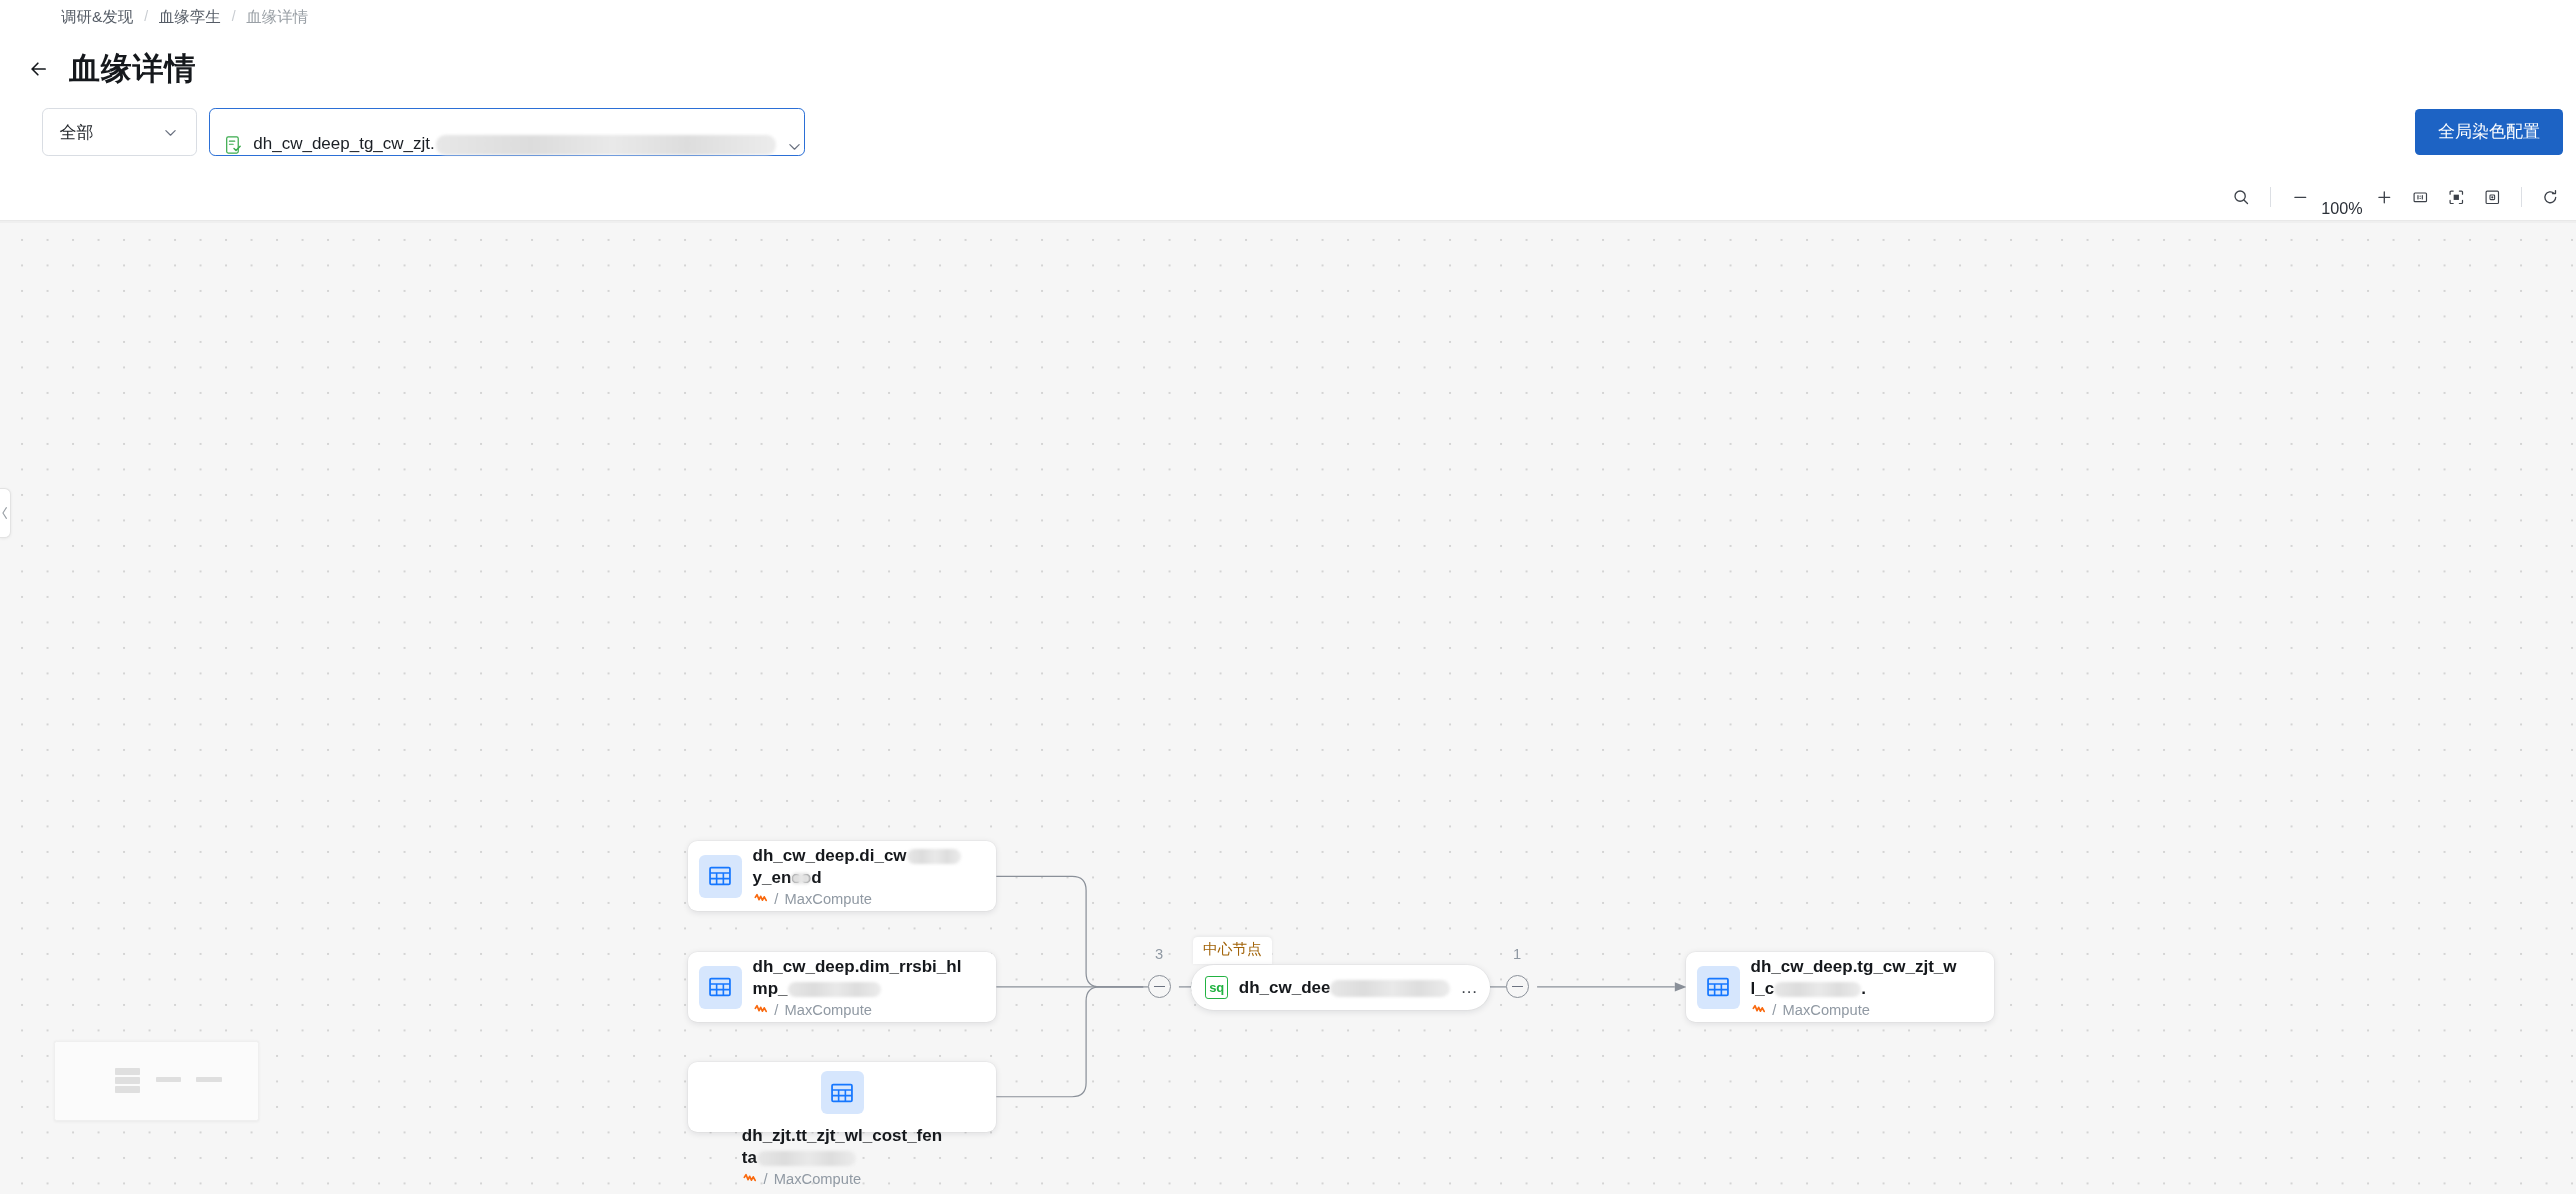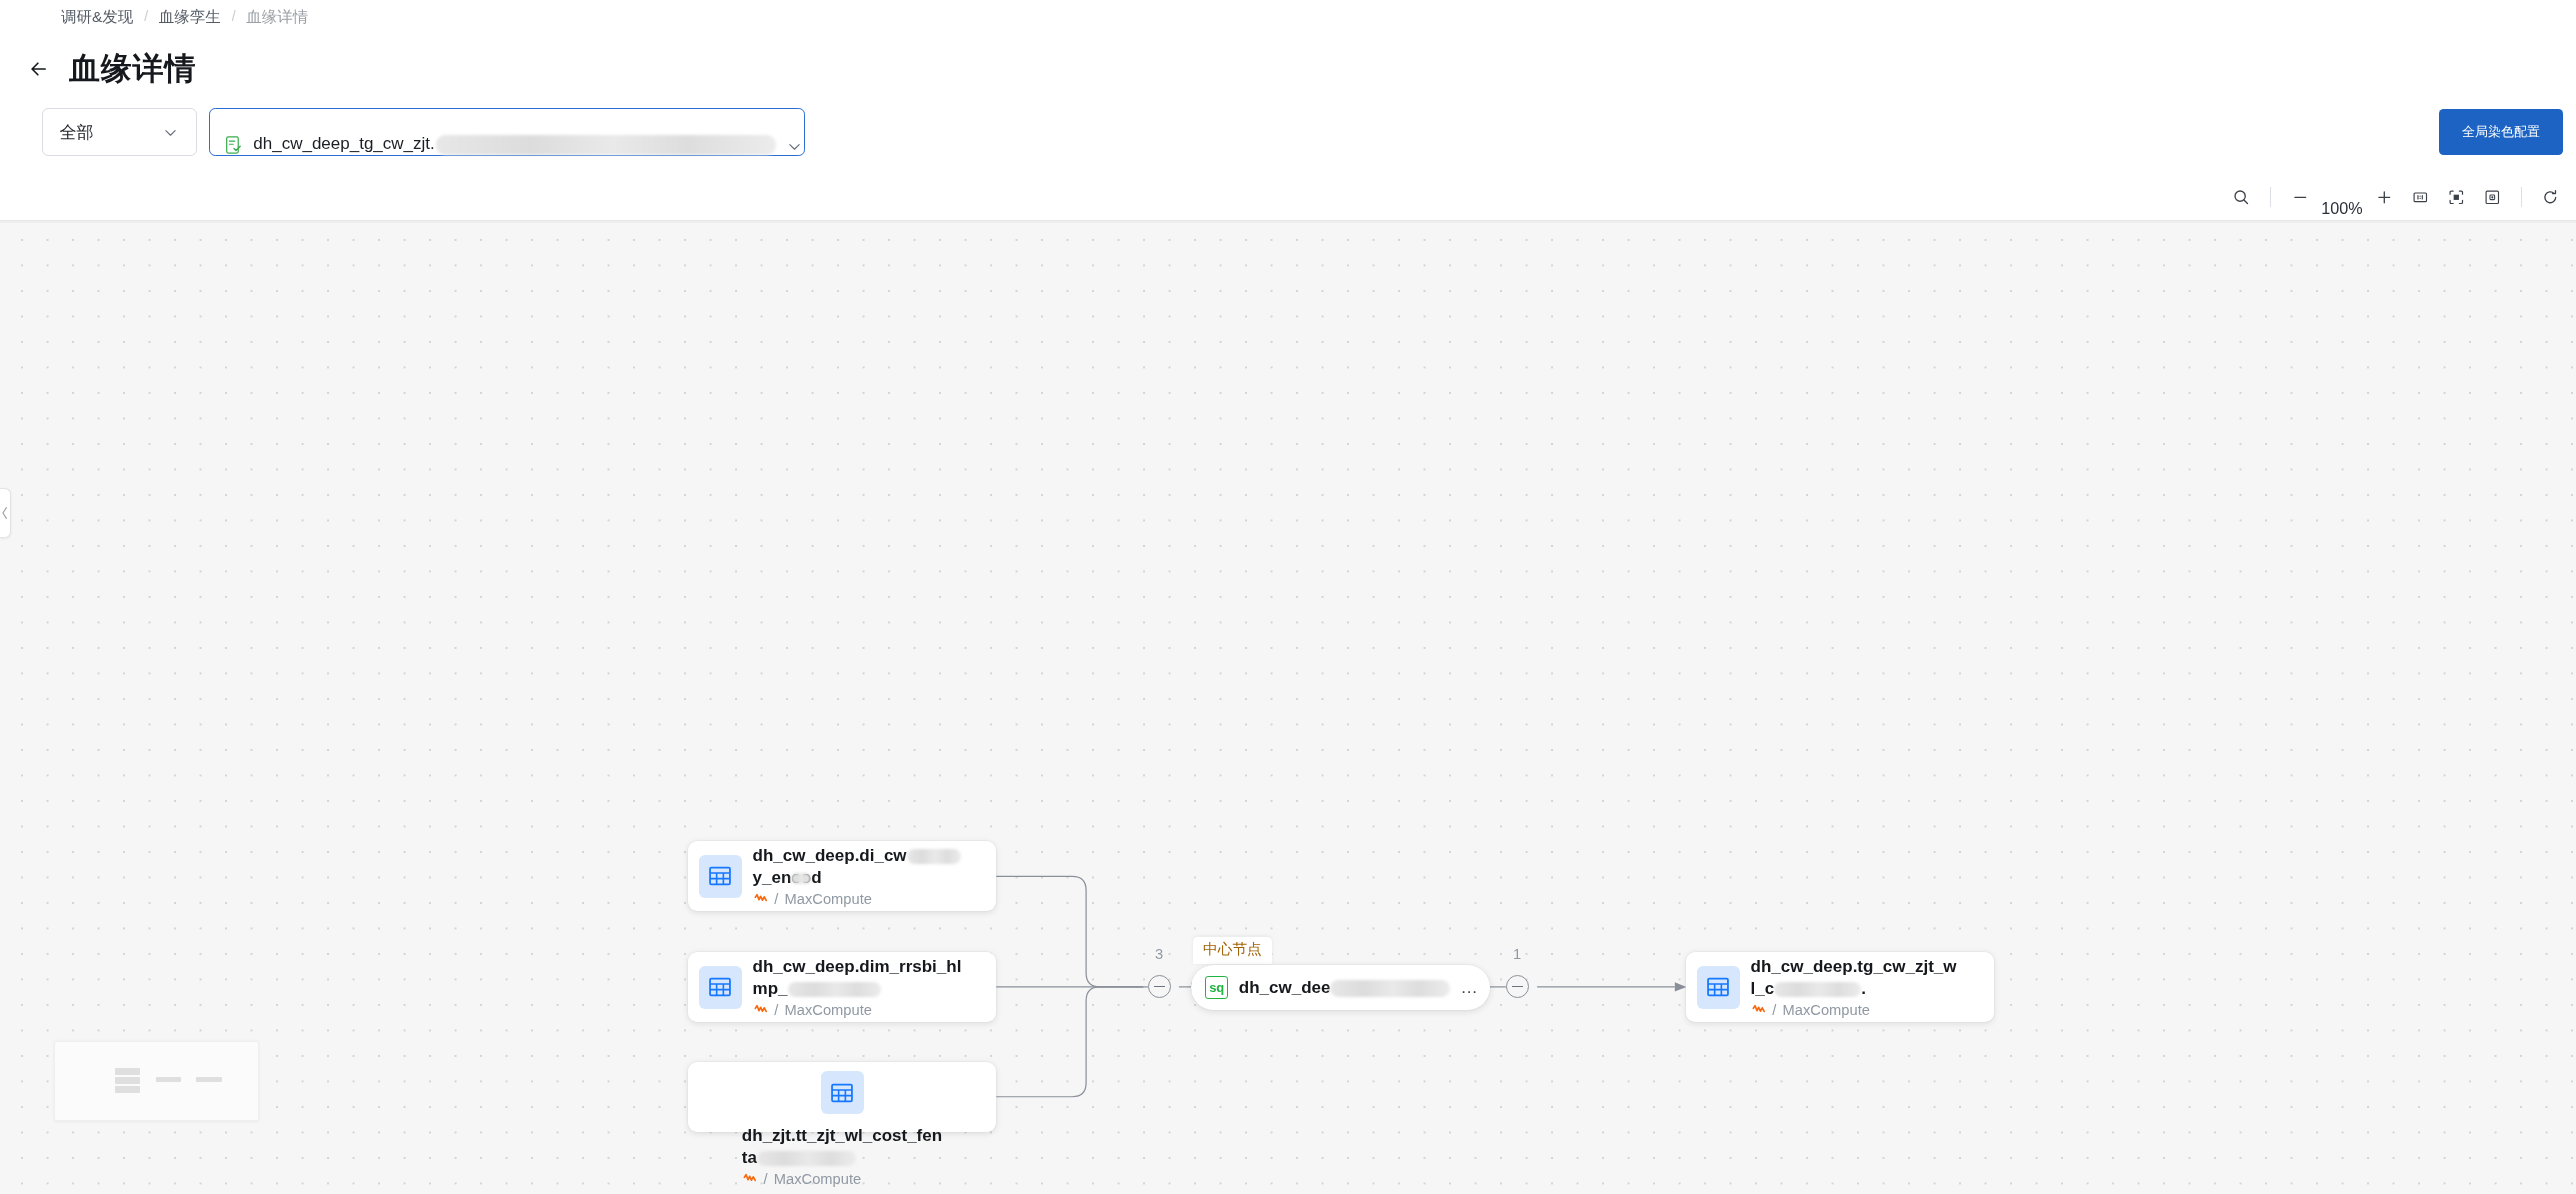--- a/index.html
+++ b/index.html
@@ -68,21 +68,21 @@
     display: inline-block; vertical-align: middle;
     background: linear-gradient(90deg,#e7e7e7 0%,#dcdcdc 28%,#e9e9e9 52%,#dddddd 74%,#ececec 100%);
     border-radius: 9.3px;
     filter: blur(1.7px);
   }
 
   .stain-btn {
     position: absolute; right: 29px; top: 0.8px;
     height: 46px; padding: 0 23px;
     background: #1d63c4; color: #fff; border: none; border-radius: 4.6px;
-    font-size: 13px; font-family: inherit; cursor: pointer;
+    font-size: 17px; font-family: inherit; cursor: pointer;
     display: flex; align-items: center; justify-content: center;
   }
 
   
   .canvas-toolbar {
     position: absolute; right: 7.7px; top: 172px;
     height: 50px; display: flex; align-items: center; gap: 0px;
   }
   .tb-btn {
     width: 36px; height: 36px; display: flex; align-items: center; justify-content: center;

